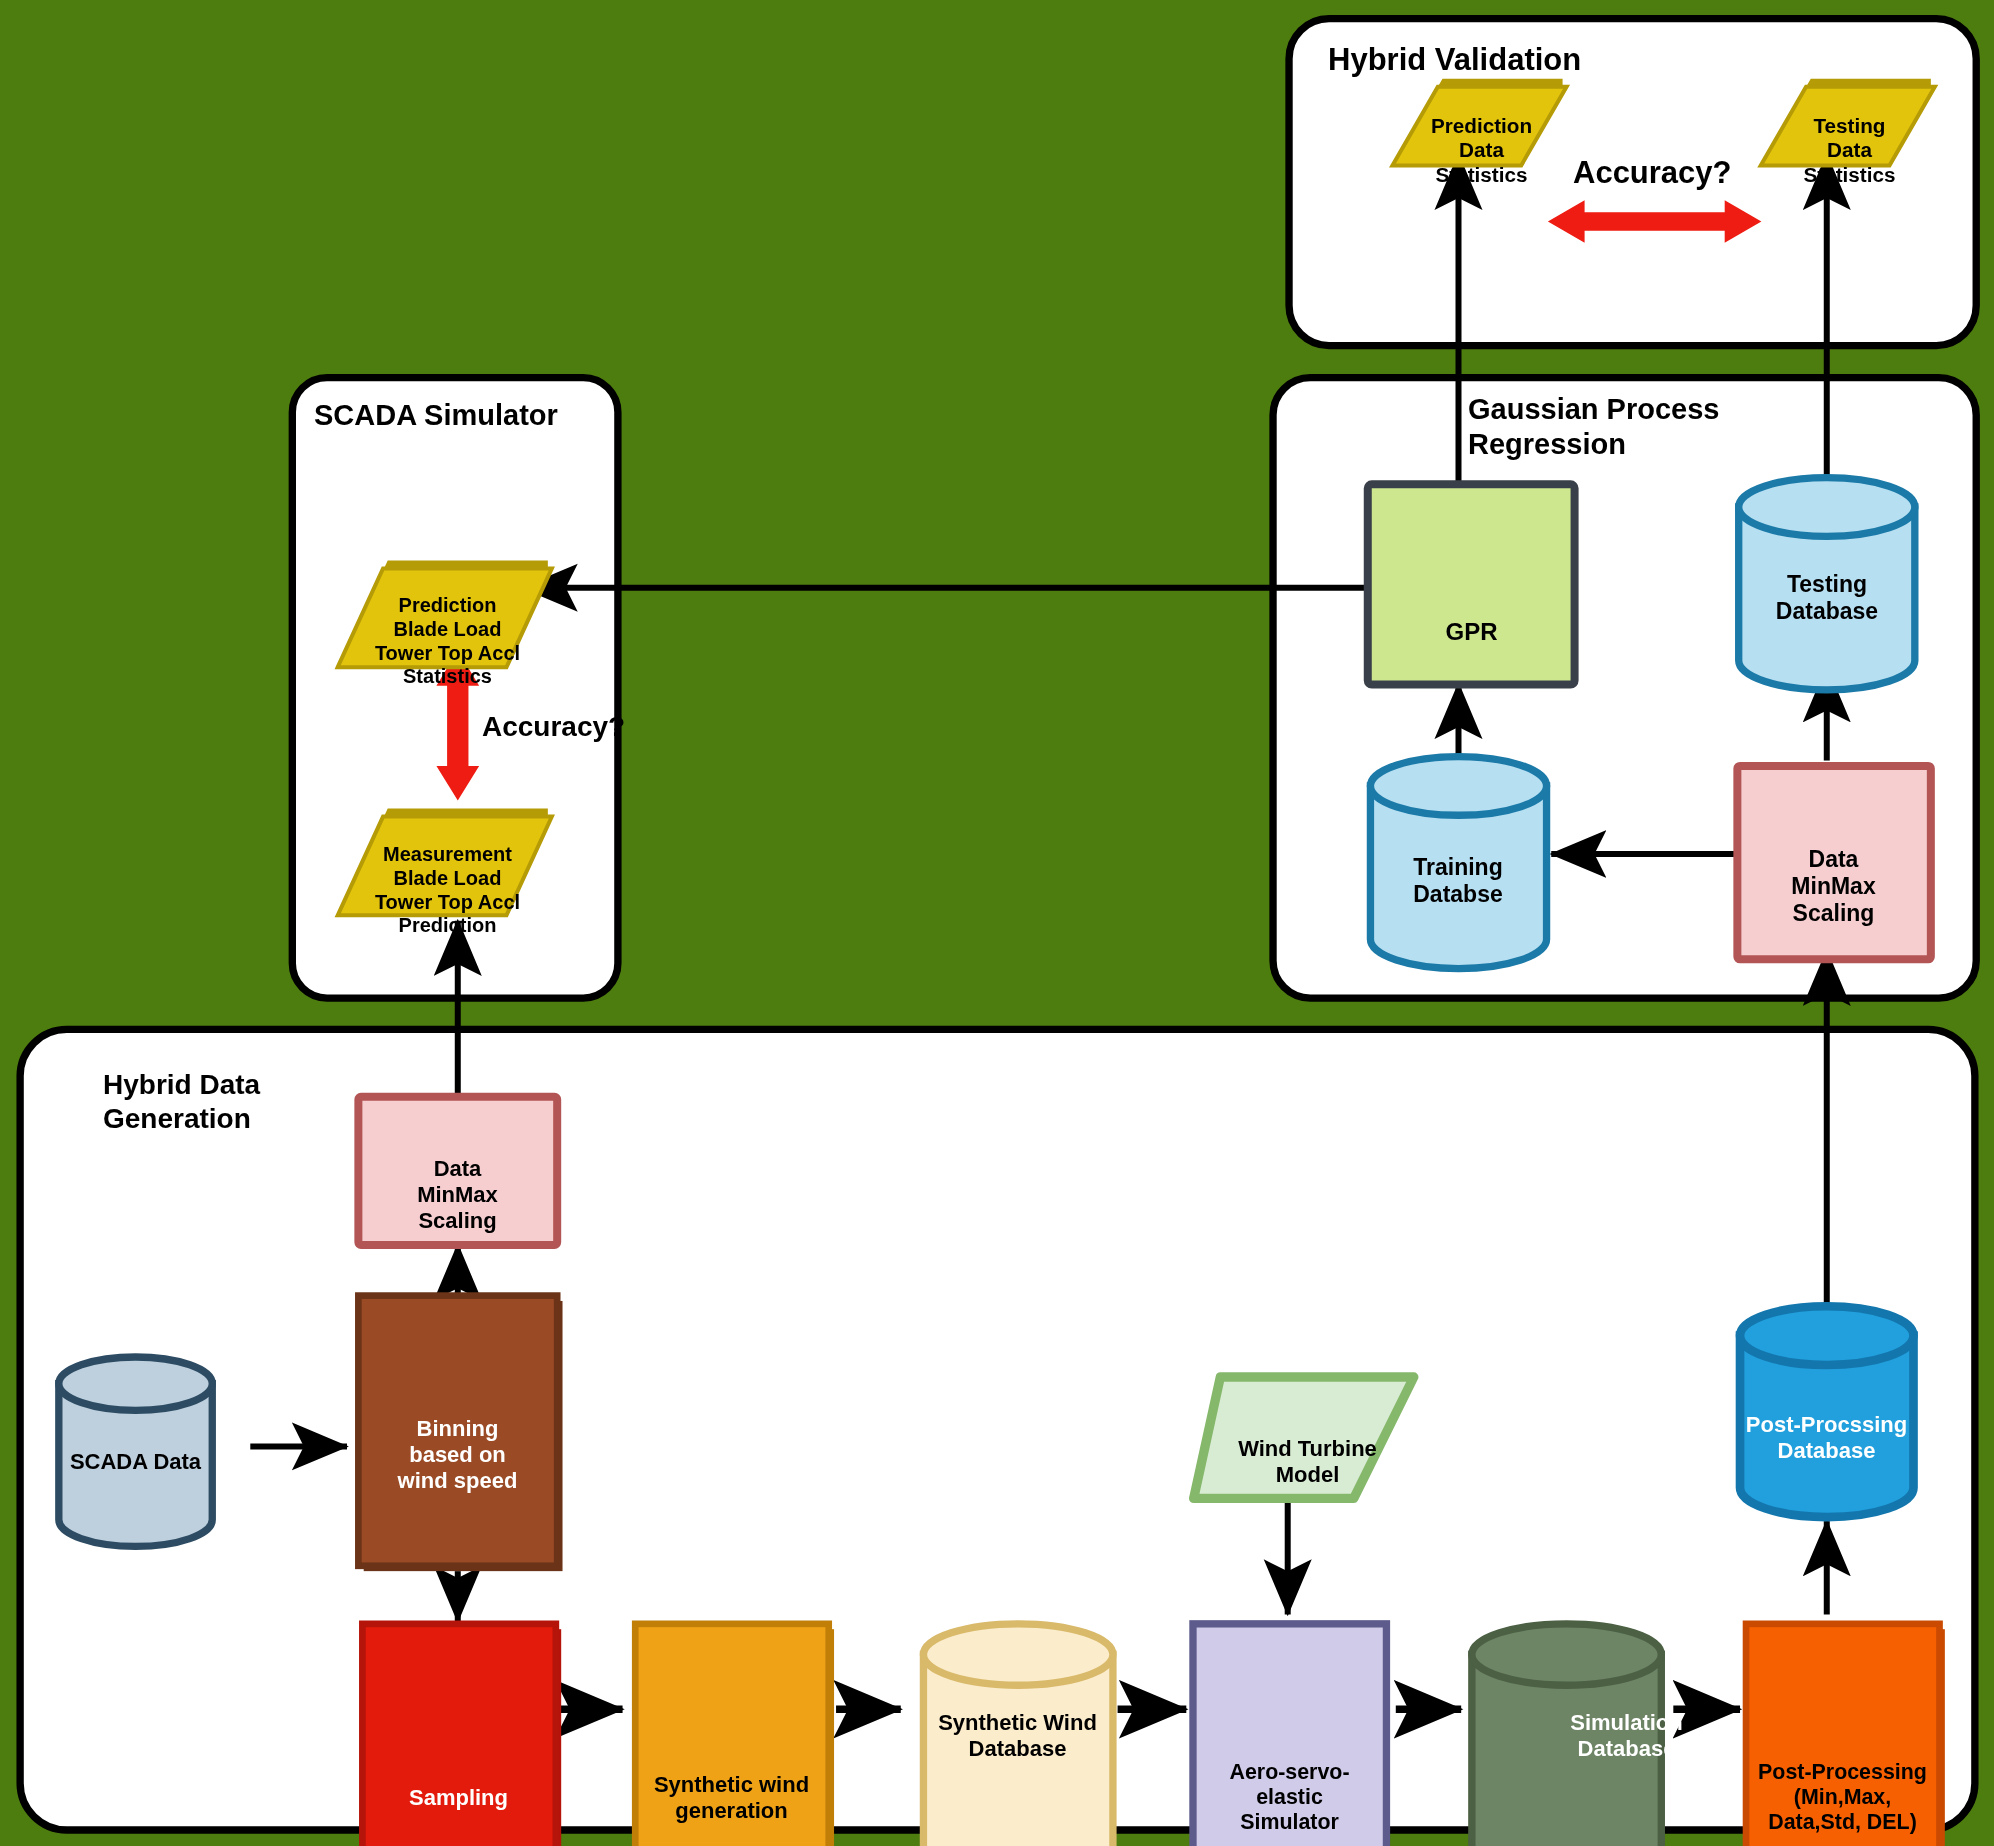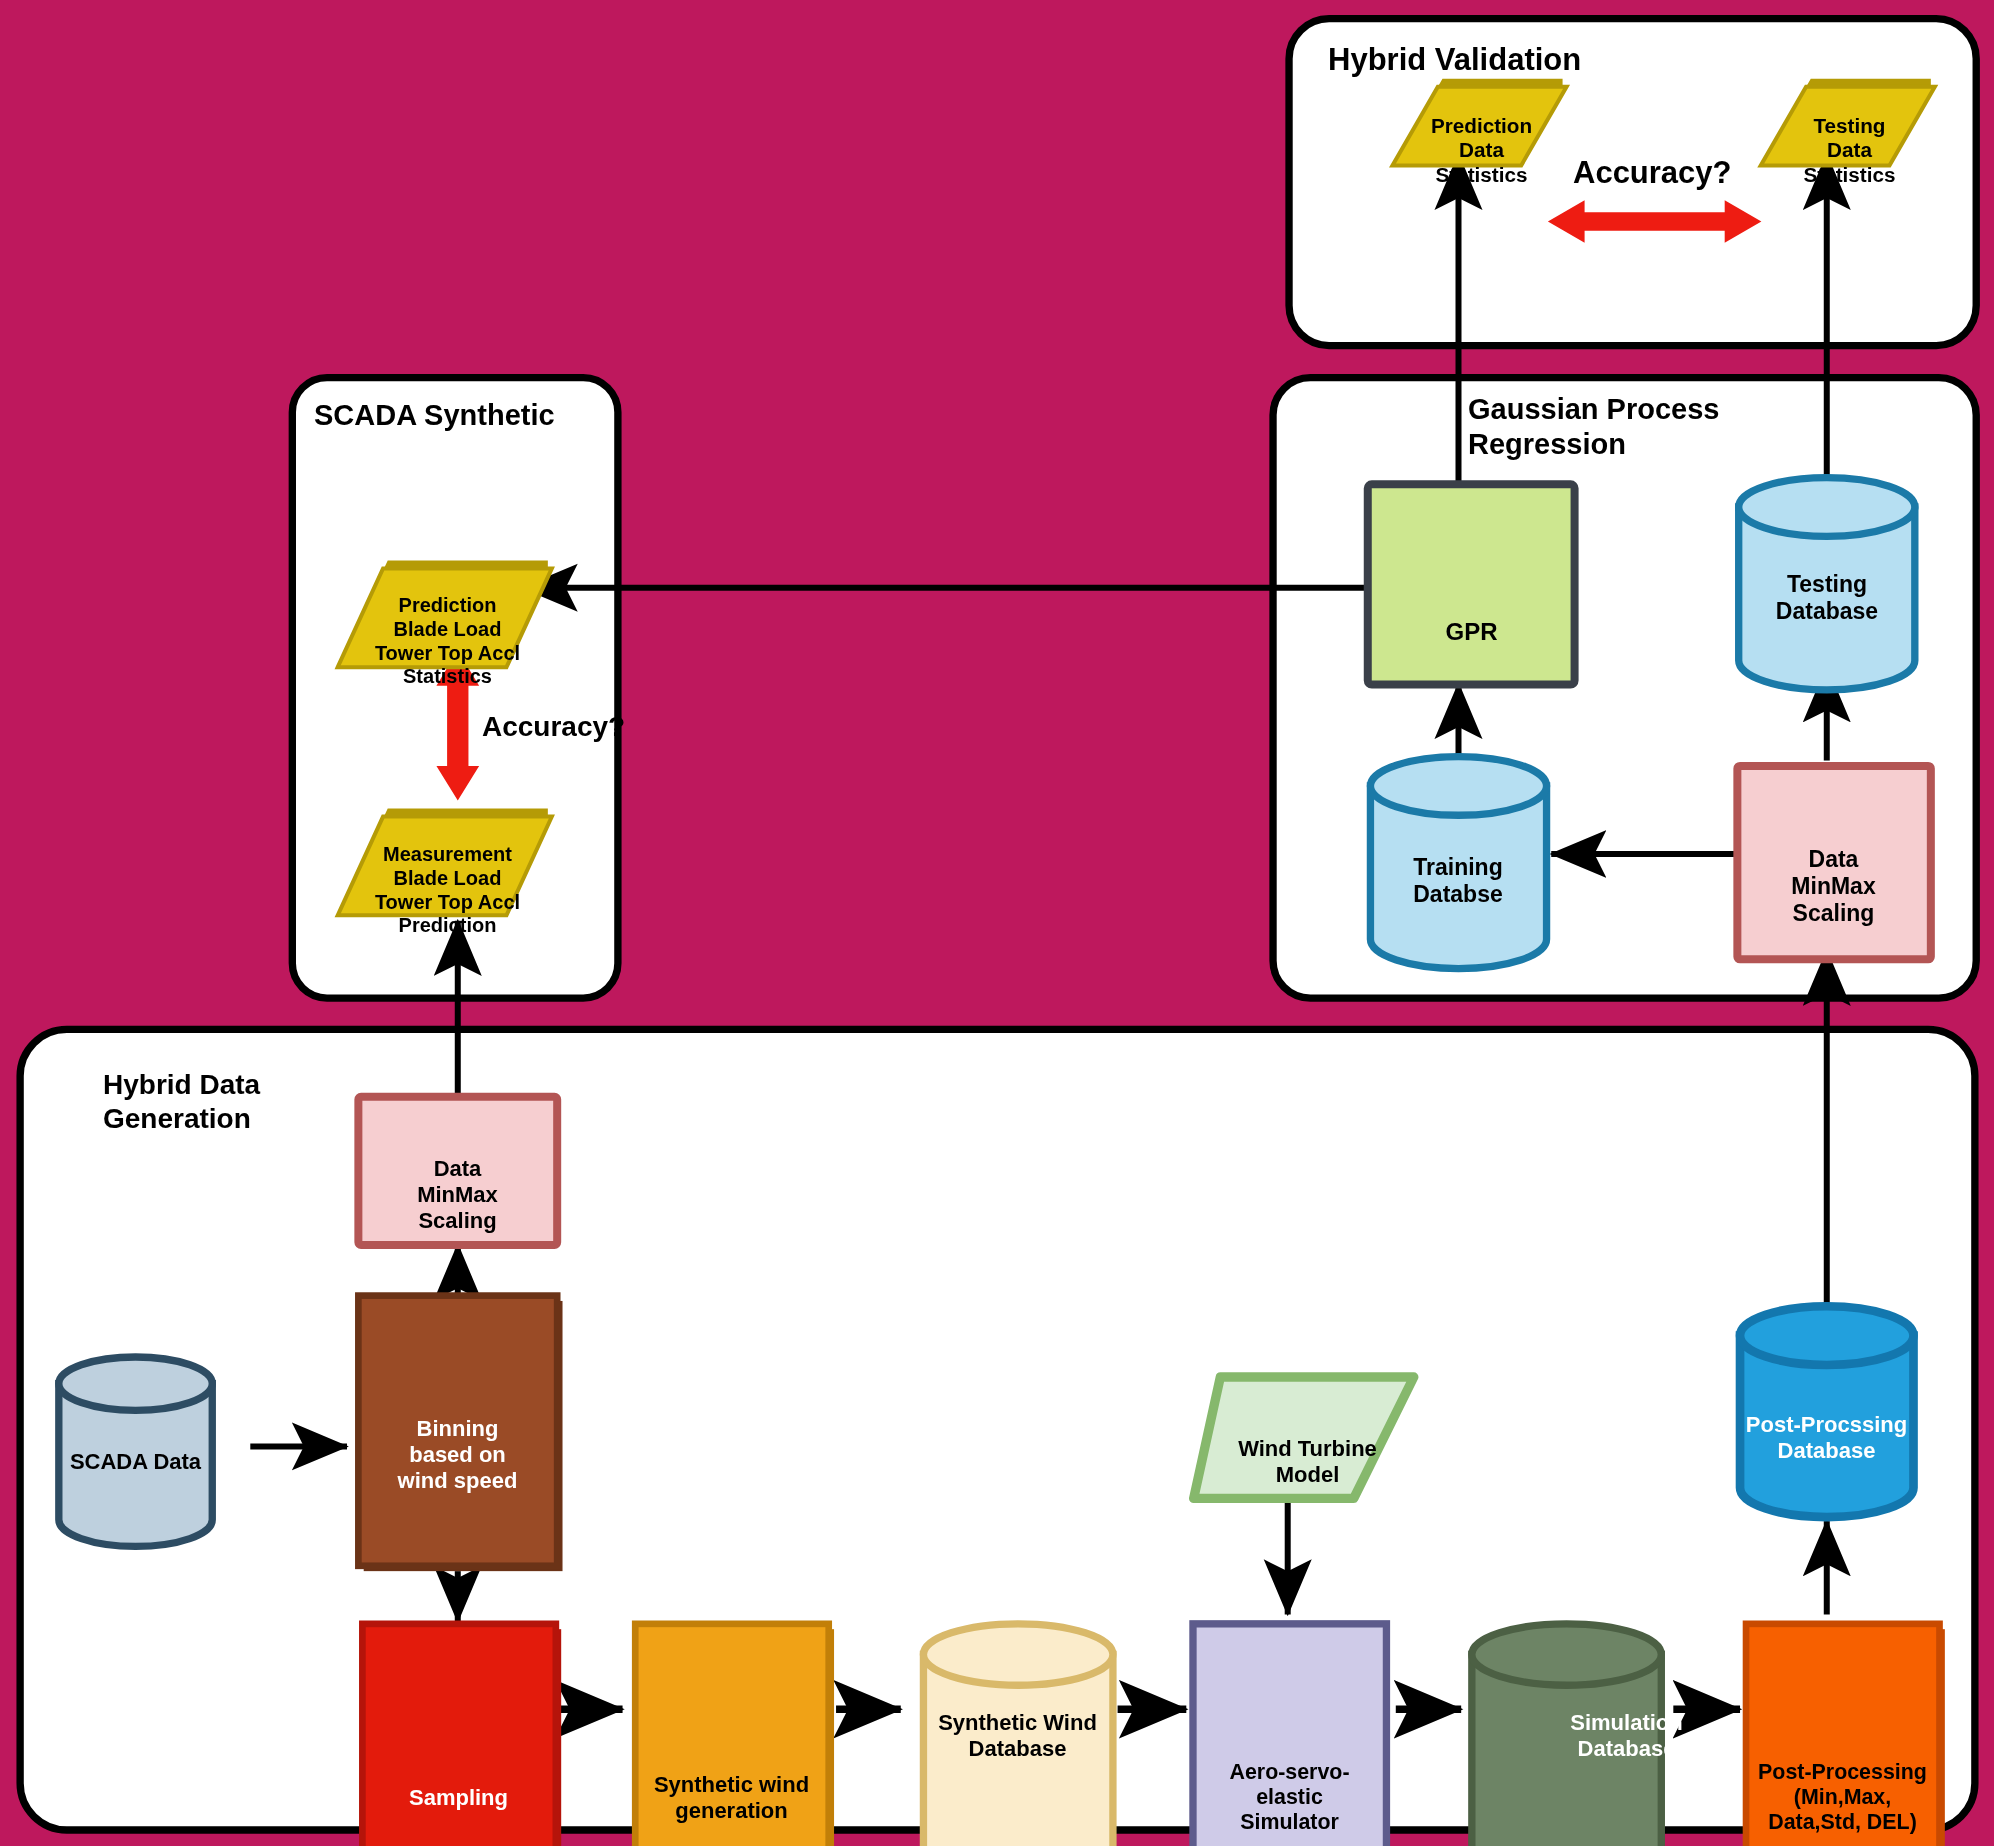--- a/index.html
+++ b/index.html
@@ -1,17 +1,17 @@
 <!DOCTYPE html>
 <html style="font-size:10.7px"><head>
 <meta charset="utf-8">
 <style>
   html,body{margin:0;padding:0;background:#ffffff;}
   body{font-family:"Liberation Sans", sans-serif;}
-  #stage{position:relative;width:1995px;height:1846px;background:#be185d;overflow:hidden;}
+  #stage{position:relative;width:1995px;height:1846px;background:#4d7c0f;overflow:hidden;}
   svg.layer{position:absolute;left:0;top:0;width:1995px;height:1846px;}
   .node{position:absolute;display:flex;align-items:center;justify-content:center;text-align:center;font-weight:bold;line-height:1.18;box-sizing:border-box;margin-top:24px;}
   .node span{display:block;white-space:pre-line;}
   .grouplabel{position:absolute;font-weight:bold;color:#000;text-align:center;white-space:pre-line;line-height:1.2;}
   .accuracy{position:absolute;font-weight:bold;color:#000;white-space:nowrap;}
 </style>
 </head>
 <body>
 
 <div id="stage">
@@ -146,21 +146,21 @@
 
     <g>
       <path d="M2608,2002 L2608,2230 A130,44 0 0 0 2868,2230 L2868,2002 Z" fill="#22a0dd" stroke="#1377ae" stroke-width="13"></path>
       <ellipse cx="2738" cy="2002" rx="130" ry="44" fill="#22a0dd" stroke="#1377ae" stroke-width="13"></ellipse>
     </g>
 
     <polygon points="1829,2064 2119,2064 2029,2246 1789,2246" fill="#d8ecd3" stroke="#86b86c" stroke-width="14" stroke-linejoin="round"></polygon>
   </svg>
 
   <div class="grouplabel" style="left:1328px;top:41px;width:374px;font-size:31px;text-align:left;">Hybrid Validation</div>
-  <div class="grouplabel" style="left:314px;top:398px;width:294px;font-size:29px;text-align:left;">SCADA Synthetic</div>
+  <div class="grouplabel" style="left:314px;top:398px;width:294px;font-size:29px;text-align:left;">SCADA Simulator</div>
   <div class="grouplabel" style="left:1468px;top:392px;width:427px;font-size:29px;text-align:left;">Gaussian Process
 Regression</div>
   <div class="grouplabel" style="left:103px;top:1068px;width:307px;font-size:28px;text-align:left;">Hybrid Data
 Generation</div>
 
   <div class="accuracy" style="left:1573px;top:155px;font-size:31px;">Accuracy?</div>
   <div class="accuracy" style="left:482px;top:711px;font-size:28px;">Accuracy?</div>
 
   <div class="node" style="left:1408px;top:87px;width:147px;height:79px;font-size:20.7px;color:#000;">
     <span>Prediction

